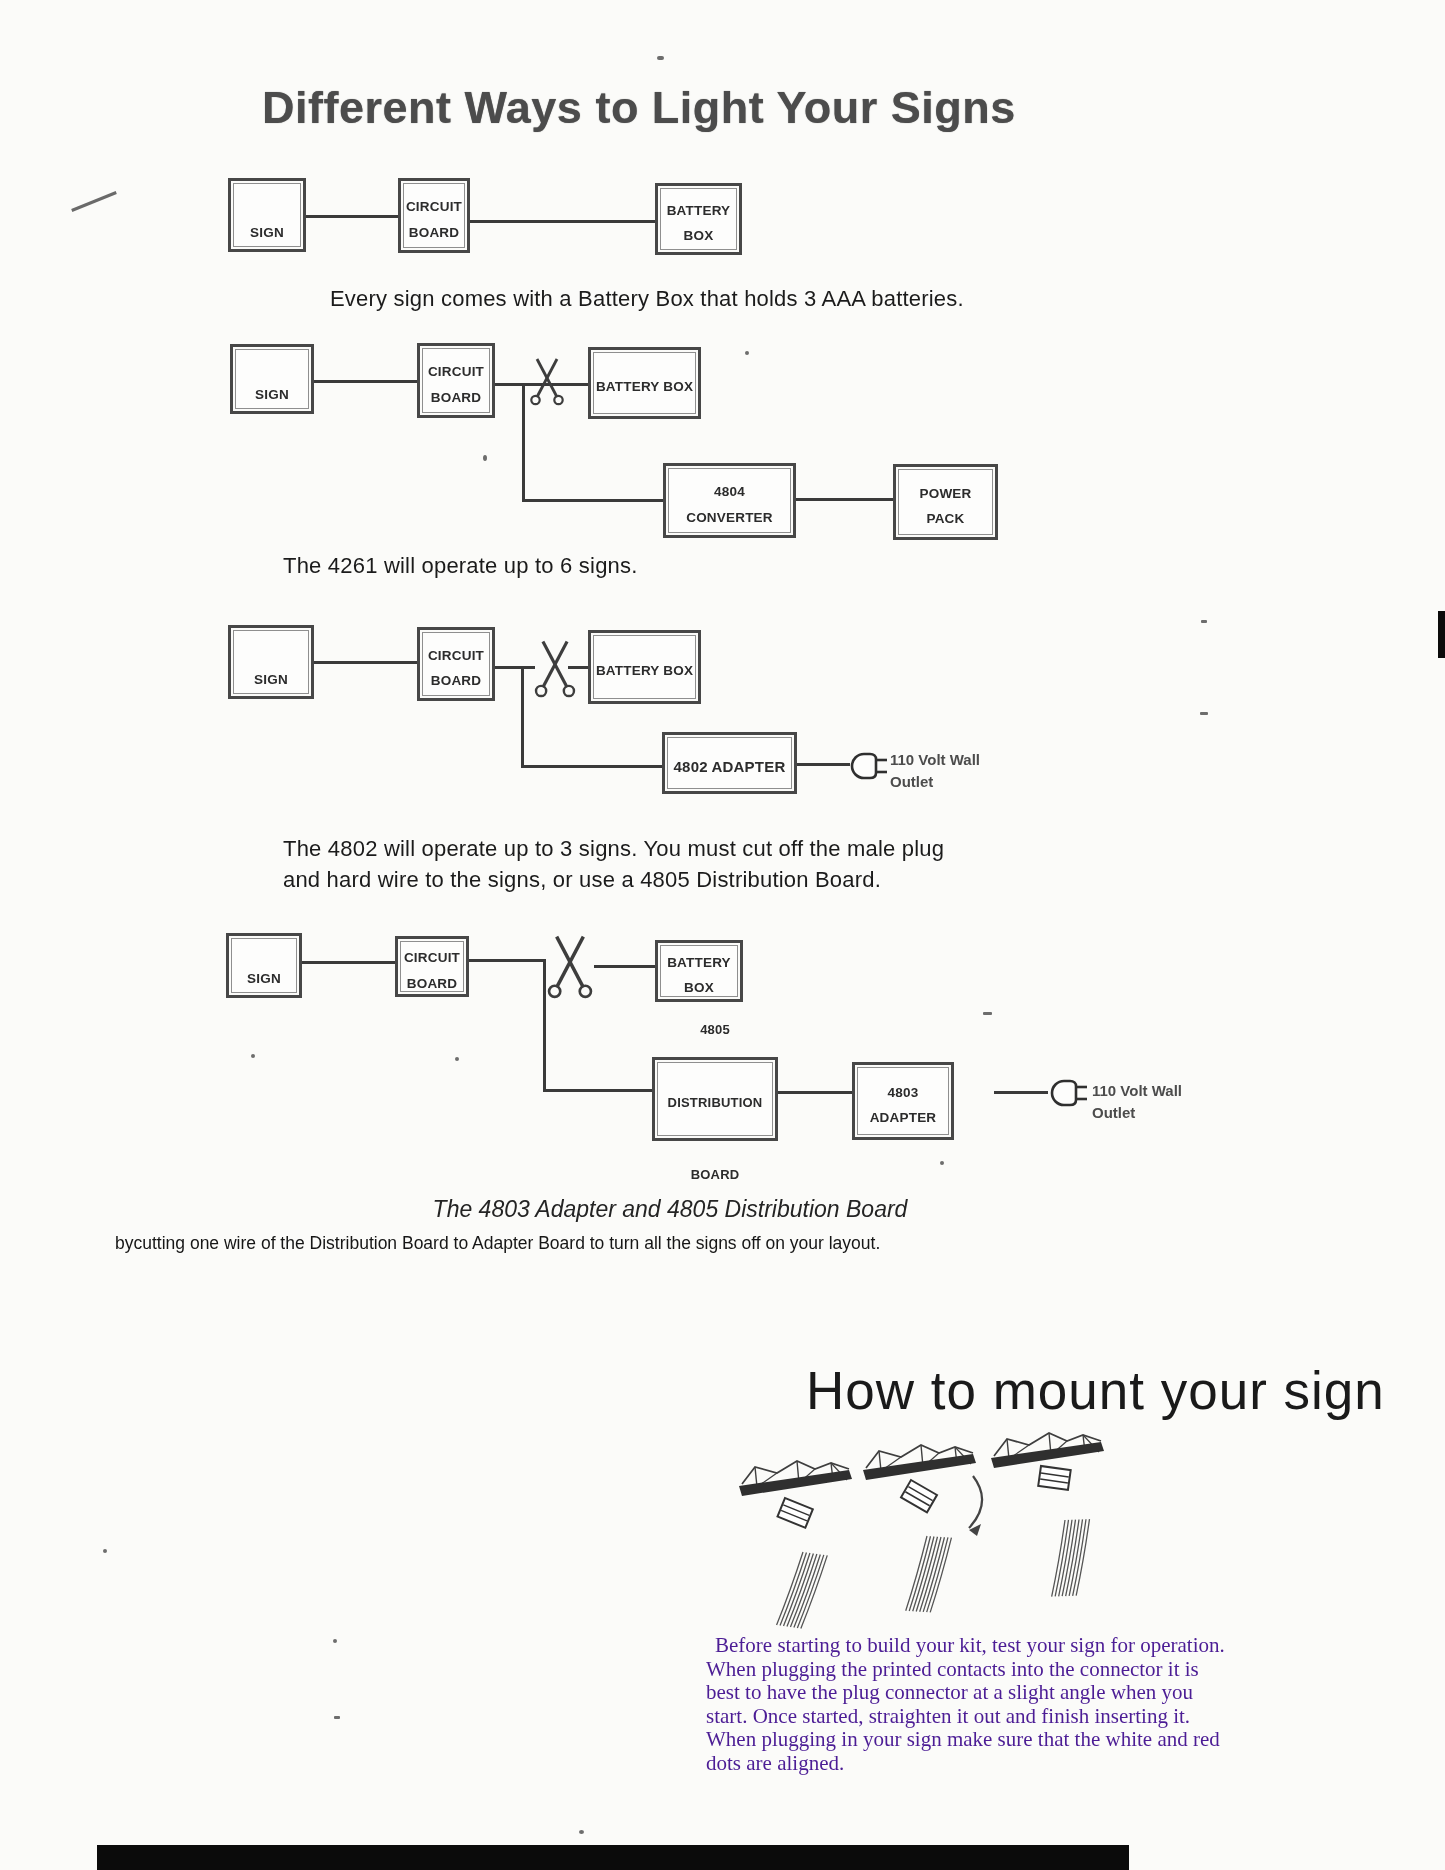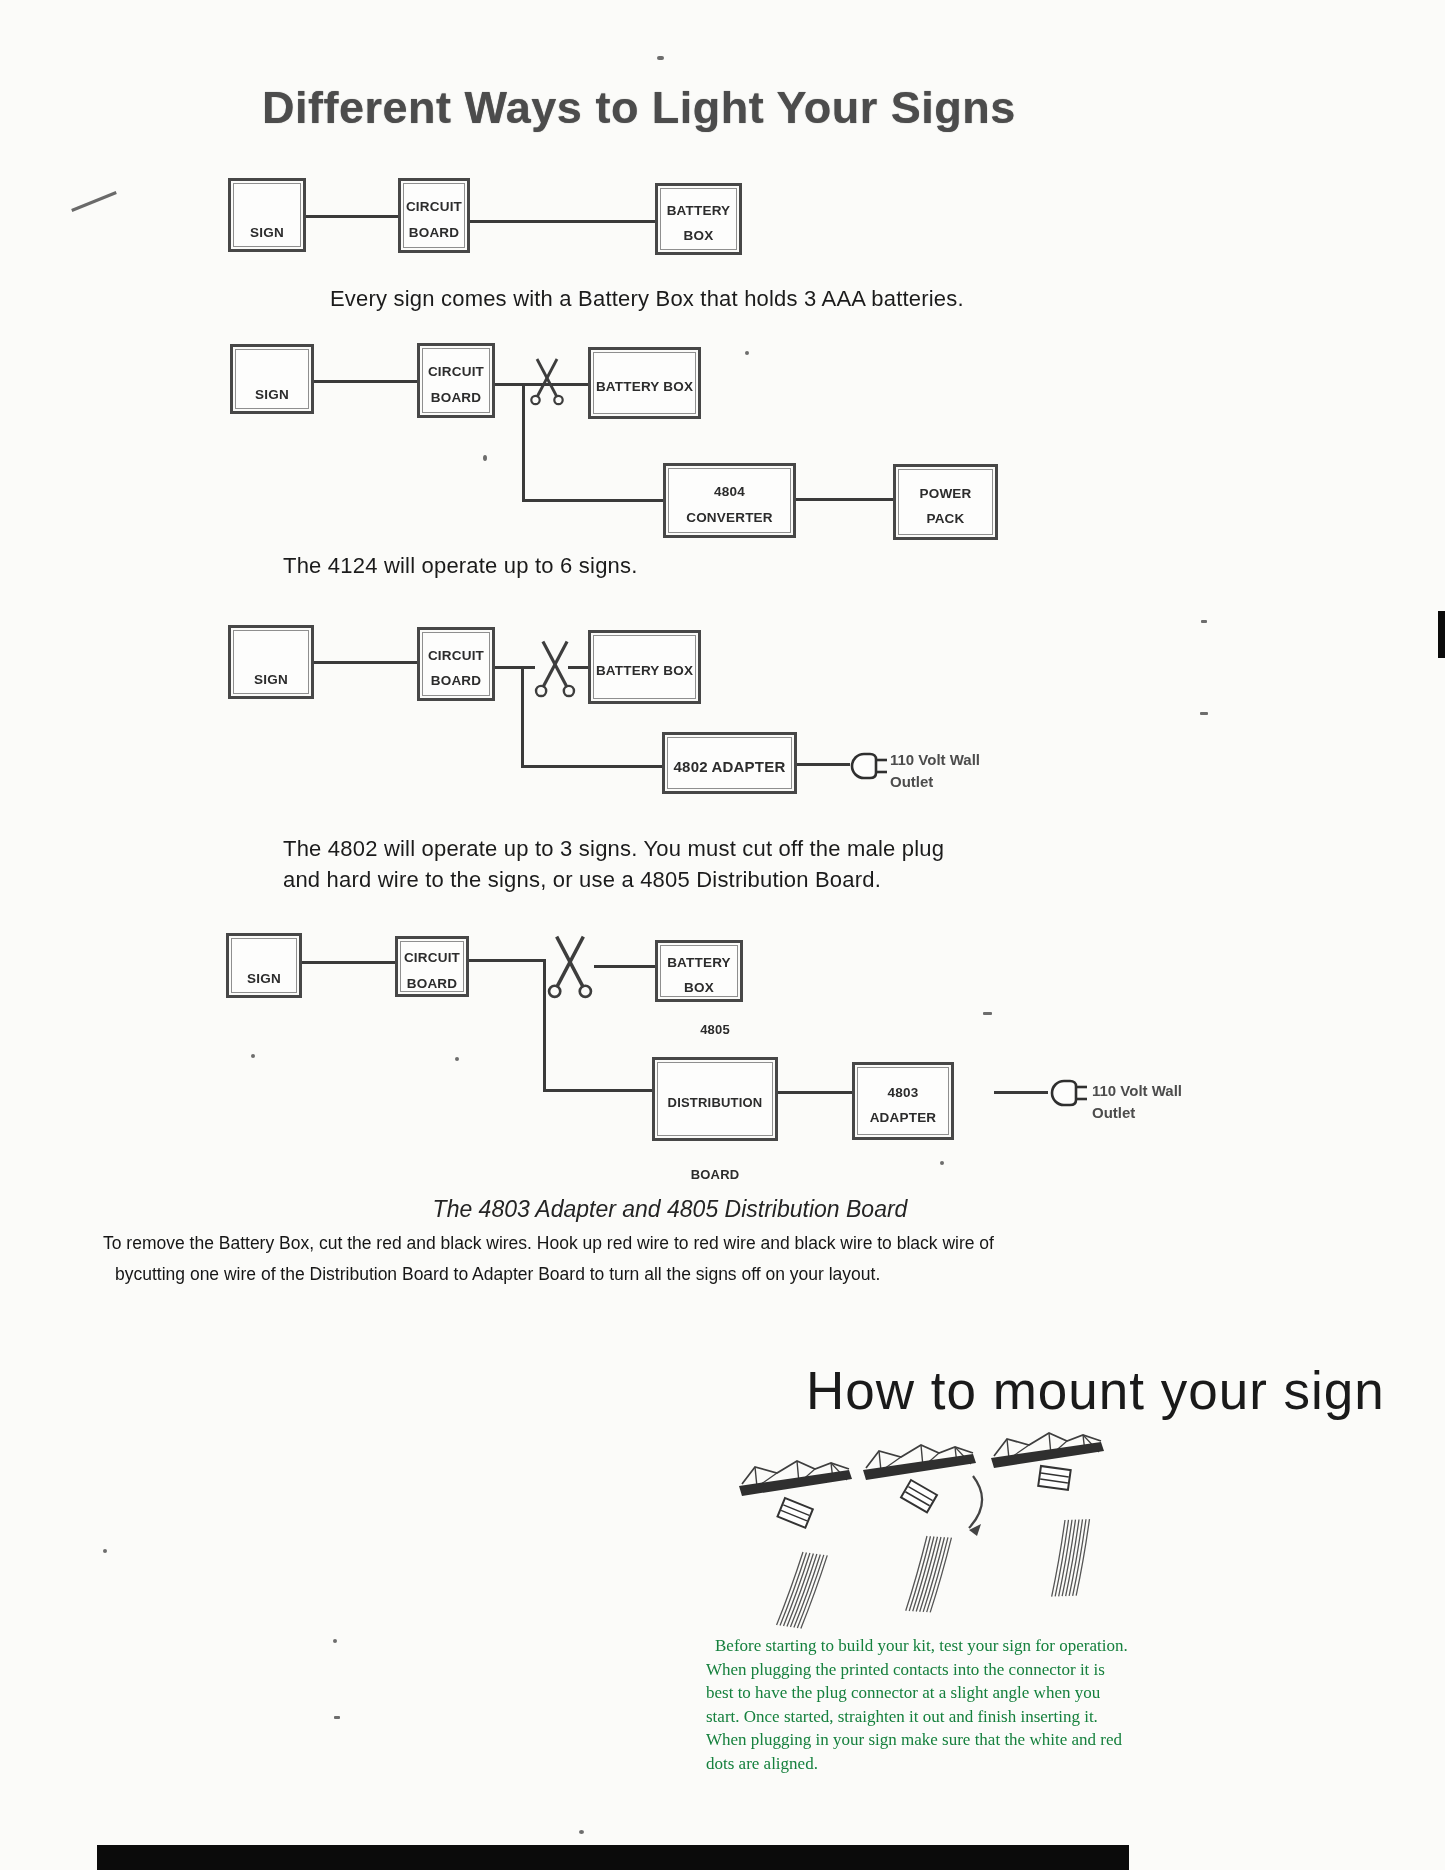--- a/index.html
+++ b/index.html
@@ -16,21 +16,21 @@
   .bx.sign{justify-content:flex-end;padding-bottom:8px;}
   .hline{position:absolute;height:3px;background:#3a3a3a;}
   .vline{position:absolute;width:3px;background:#3a3a3a;}
   .cap{position:absolute;font-size:22px;color:#1b1b1b;letter-spacing:.2px;white-space:nowrap;}
   .capi{position:absolute;font-size:23px;font-style:italic;color:#242424;text-align:center;white-space:nowrap;}
   .outlet{position:absolute;font-weight:bold;font-size:15px;color:#4c4c4c;line-height:1.45;}
   .title{position:absolute;font-size:45px;font-weight:bold;color:#4c4c4c;letter-spacing:.5px;white-space:nowrap;
          text-shadow:0 0 1px #7a7a7a;}
   .mount-head{position:absolute;font-size:53px;font-weight:normal;color:#1a1a1a;letter-spacing:1px;white-space:nowrap;}
   .notes{position:absolute;font-size:17.5px;color:#161616;line-height:31px;white-space:nowrap;}
-  .serif{position:absolute;font-family:"Liberation Serif",serif;font-size:17px;color:#15803d;
+  .serif{position:absolute;font-family:"Liberation Serif",serif;font-size:21px;color:#4c1d95;
          line-height:23.5px;white-space:nowrap;}
   .serif div:first-child{padding-left:9px;}
   .spk{position:absolute;background:#6d6d6d;border-radius:50%;}
   .bar{position:absolute;background:#0b0b0b;}
   svg{position:absolute;overflow:visible;}
 </style>
 </head>
 <body>
 
 <div class="page">
@@ -75,21 +75,21 @@
   <div class="hline" style="left:522px;top:499px;width:141px;"></div>
   <div class="bx" style="left:663px;top:463px;width:133px;height:75px;">
     <span>4804</span>
     <span>CONVERTER</span>
   </div>
   <div class="hline" style="left:796px;top:498px;width:97px;"></div>
   <div class="bx" style="left:893px;top:464px;width:105px;height:76px;">
     <span>POWER</span>
     <span>PACK</span>
   </div>
-  <div class="cap" style="left:283px;top:553px;">The 4124 will operate up to 6 signs.</div>
+  <div class="cap" style="left:283px;top:553px;">The 4261 will operate up to 6 signs.</div>
 
   <div class="bx sign" style="left:228px;top:625px;width:86px;height:74px;">
     <span>SIGN</span>
   </div>
   <div class="hline" style="left:314px;top:661px;width:103px;"></div>
   <div class="bx" style="left:417px;top:627px;width:78px;height:74px;">
     <span>CIRCUIT</span>
     <span>BOARD</span>
   </div>
   <div class="hline" style="left:495px;top:666px;width:40px;"></div>
@@ -162,21 +162,20 @@
     <line x1="30" y1="11" x2="41" y2="11" stroke="#2f2f2f" stroke-width="2.6"></line>
     <line x1="30" y1="23" x2="41" y2="23" stroke="#2f2f2f" stroke-width="2.6"></line>
   </svg>
   <div class="outlet" style="left:1092px;top:1080px;width:132px;">
     <div>110 Volt Wall</div>
     <div>Outlet</div>
   </div>
   <div class="capi" style="left:430px;top:1156px;width:480px;margin-top:40px;">The  4803  Adapter and 4805 Distribution Board</div>
 
   <div class="notes" style="left:103px;top:1228px;">
-    <div>To remove the Battery Box, cut the red and black wires. Hook up red wire to red wire and black wire to black wire of</div>
     <div style="padding-left:12px;">bycutting one wire of the Distribution Board to Adapter Board to turn all the signs off on your layout.</div>
   </div>
 
   <div class="mount-head" style="left:806px;top:1360px;">How to mount your sign</div>
 
   <svg style="left:733px;top:1428px;" width="392" height="200" viewBox="0 0 392 200">
     <defs>
       <g id="trussbar">
         <polyline points="5,24 18,7 40,13 60,1 78,9 94,3 112,9" fill="none" stroke="#3f3f3f" stroke-width="1.7"></polyline>
         <line x1="18" y1="7" x2="20" y2="27" stroke="#3f3f3f" stroke-width="1.4"></line>

